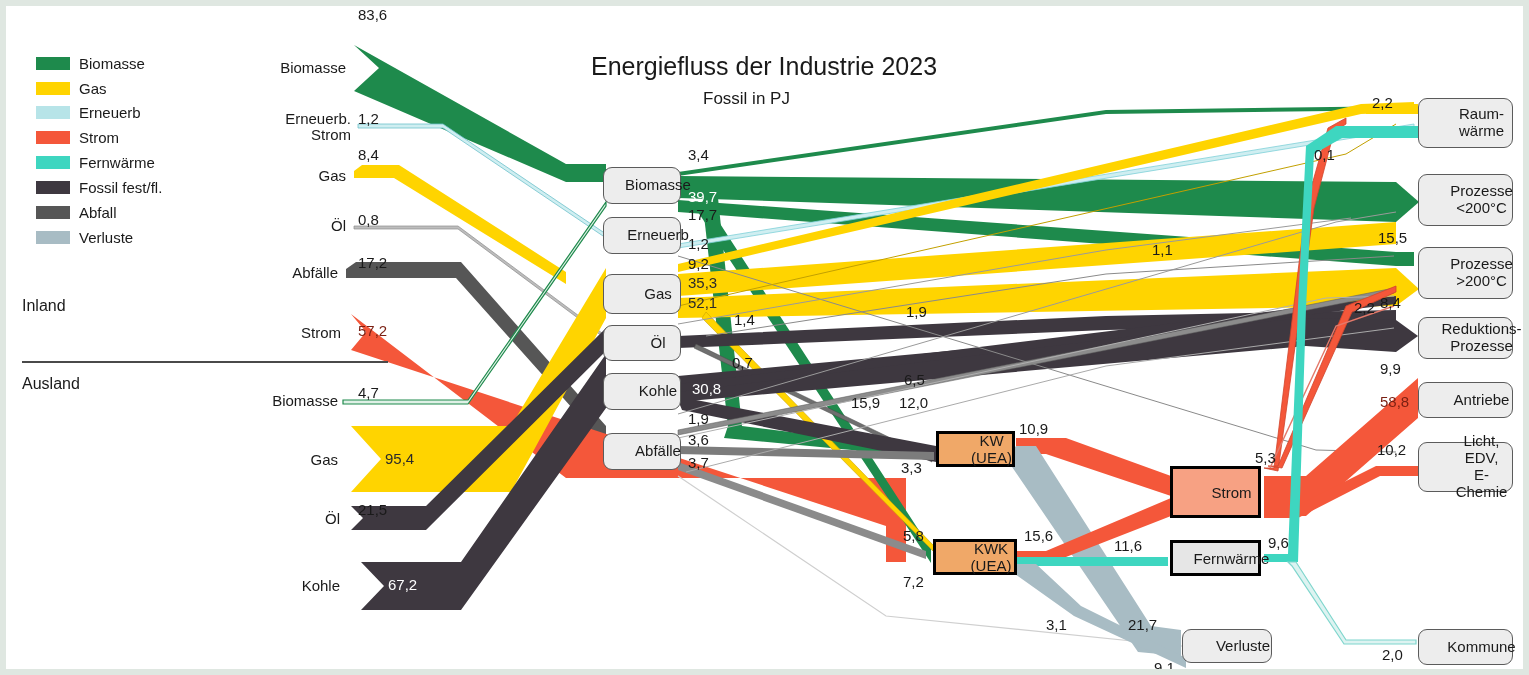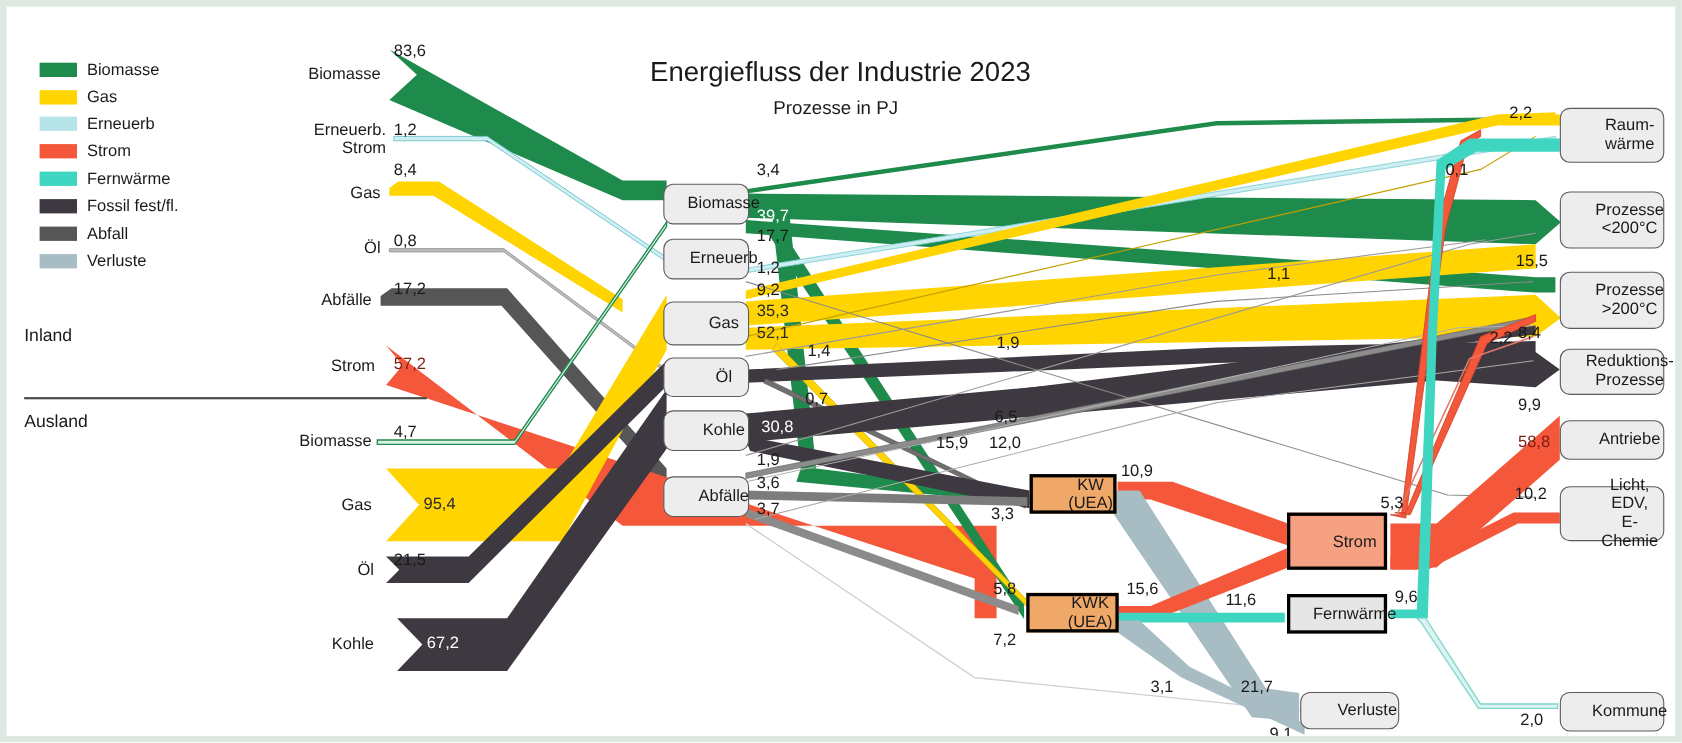--- a/index.html
+++ b/index.html
@@ -154,28 +154,28 @@
   <div class="legend-item" style="left:30px;top:198px;">
     <span class="legend-sw" style="background:#565656;"></span>
     <span class="legend-lb">Abfall</span>
   </div>
   <div class="legend-item" style="left:30px;top:223px;">
     <span class="legend-sw" style="background:#a8bcc4;"></span>
     <span class="legend-lb">Verluste</span>
   </div>
 
   <div class="title" style="left:585px;top:46px;">Energiefluss der Industrie 2023</div>
-  <div class="subtitle" style="left:697px;top:83px;">Prozesse in PJ</div>
+  <div class="subtitle" style="left:697px;top:83px;">Fossil in PJ</div>
 
   <div class="region" style="left:16px;top:291px;">Inland</div>
   <div class="divider" style="left:16px;top:355px;width:366px;"></div>
   <div class="region" style="left:16px;top:369px;">Ausland</div>
 
   <div class="srclabel" style="left:200px;top:53px;width:140px;">Biomasse</div>
-  <div class="val" style="left:352px;top:32px;">83,6</div>
+  <div class="val" style="left:352px;top:0;">83,6</div>
 
   <div class="srclabel" style="left:190px;top:104px;width:155px;">Erneuerb.</div>
   <div class="srclabel" style="left:190px;top:120px;width:155px;">Strom</div>
   <div class="val" style="left:352px;top:104px;">1,2</div>
 
   <div class="srclabel" style="left:220px;top:161px;width:120px;">Gas</div>
   <div class="val" style="left:352px;top:140px;">8,4</div>
 
   <div class="srclabel" style="left:230px;top:211px;width:110px;">Öl</div>
   <div class="val" style="left:352px;top:205px;">0,8</div>

